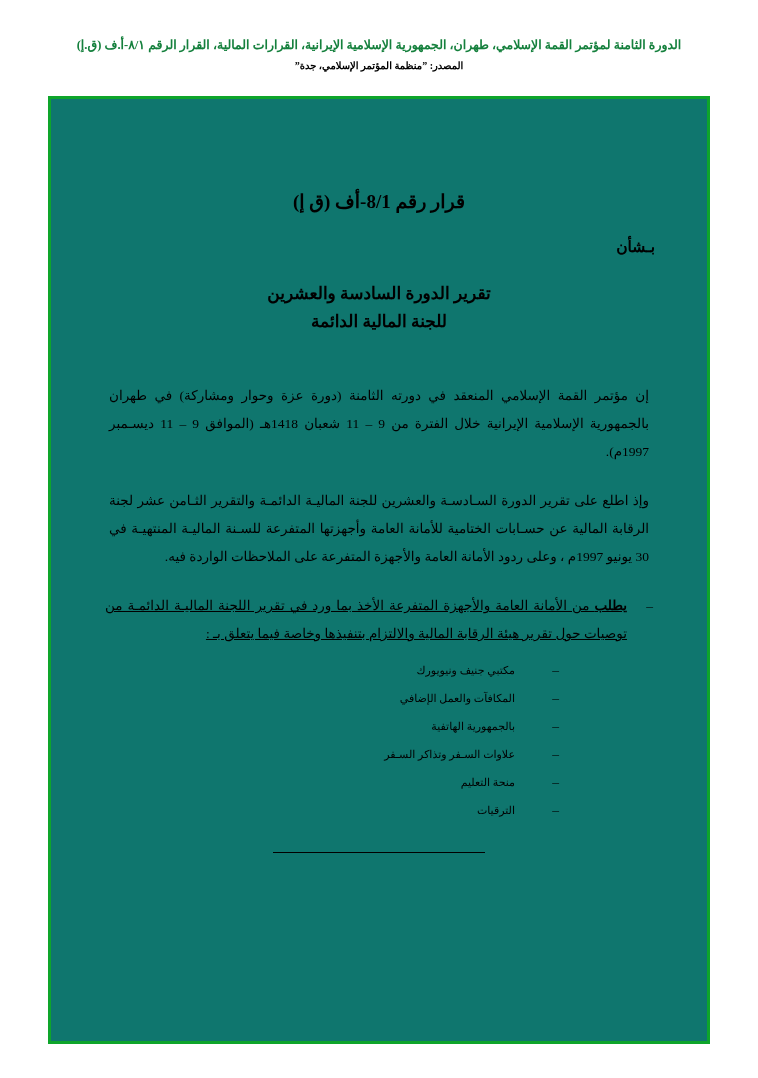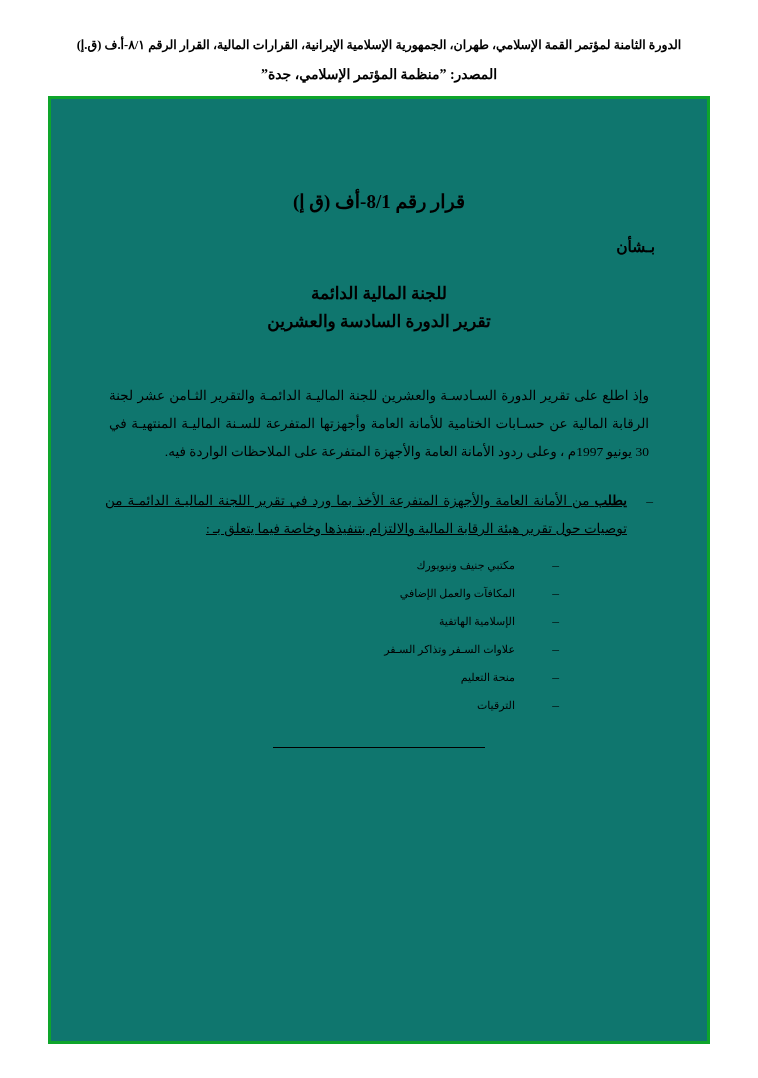--- a/index.html
+++ b/index.html
@@ -28,26 +28,26 @@
     left: 0;
     right: 0;
     text-align: center;
     direction: rtl;
   }
   .doc-header .line1 {
     font-size: 12.5px;
     font-weight: bold;
     letter-spacing: 0px;
     line-height: 1.5;
-    color: #000000;
+    color: #15803d;
   }
   .doc-header .line2 {
-    font-size: 14px;
-    font-weight: bold;
-    margin-top: 11px;
+    font-size: 10px;
+    font-weight: bold;
+    margin-top: 5px;
     color: #000;
   }
   
   .frame {
     position: absolute;
     top: 96px;
     left: 48px;
     width: 662px;
     height: 948px;
     border: 3px solid #0ea52b;
@@ -164,26 +164,27 @@
     <div class="line1">الدورة الثامنة لمؤتمر القمة الإسلامي، طهران، الجمهورية الإسلامية الإيرانية، القرارات المالية، القرار الرقم ٨/١-أ.ف (ق.إ)</div>
     <div class="line2">المصدر:  ˮمنظمة المؤتمر الإسلامي، جدةˮ</div>
   </div>
 
   <div class="frame">
     <div class="frame-inner">
 
       <div class="title-block">
         <div class="t-main">قرار رقم 8/1-أف (ق إ)</div>
         <div class="t-sub">بـشأن</div>
+        <div class="t-line">تقرير الدورة السادسة والعشرين</div>
         <div class="t-line">للجنة المالية الدائمة</div>
-        <div class="t-line">تقرير الدورة السادسة والعشرين</div>
       </div>
 
       <div class="body-block">
 
+        <p class="para">إن مؤتمر القمة الإسلامي المنعقد في دورته الثامنة (دورة عزة وحوار ومشاركة) في  طهران بالجمهورية الإسلامية الإيرانية خلال الفترة من 9 – 11 شعبان 1418هـ (الموافق 9 – 11 ديسـمبر 1997م).</p>
 
         <p class="para"><span class="b">وإذ اطلع</span><span> على تقرير الدورة السـادسـة والعشرين للجنة الماليـة الدائمـة والتقرير الثـامن عشر لجنة الرقابة المالية عن حسـابات الختامية للأمانة العامة وأجهزتها المتفرعة للسـنة الماليـة المنتهيـة في 30 يونيو 1997م ، وعلى ردود الأمانة العامة والأجهزة المتفرعة على الملاحظات الواردة فيه.</span></p>
 
         <div class="clause">
           <div class="dash">–</div>
           <div class="ctext"><span class="b">يطلب</span><span> من الأمانة العامة والأجهزة المتفرعة الأخذ بما ورد في تقرير اللجنة الماليـة الدائمـة من توصيات حول تقرير هيئة الرقابة المالية والالتزام بتنفيذها وخاصة فيما يتعلق بـ :</span></div>
         </div>
 
         <div class="subitems">
 
@@ -192,21 +193,21 @@
             <div class="stext">مكتبي جنيف ونيويورك</div>
           </div>
 
           <div class="subitem">
             <div class="sdash">–</div>
             <div class="stext">المكافآت والعمل الإضافي</div>
           </div>
 
           <div class="subitem">
             <div class="sdash">–</div>
-            <div class="stext">الإسلامية الهاتفية</div>
+            <div class="stext">بالجمهورية الهاتفية</div>
           </div>
 
           <div class="subitem">
             <div class="sdash">–</div>
             <div class="stext">علاوات السـفر وتذاكر السـفر</div>
           </div>
 
           <div class="subitem">
             <div class="sdash">–</div>
             <div class="stext">منحة التعليم</div>

